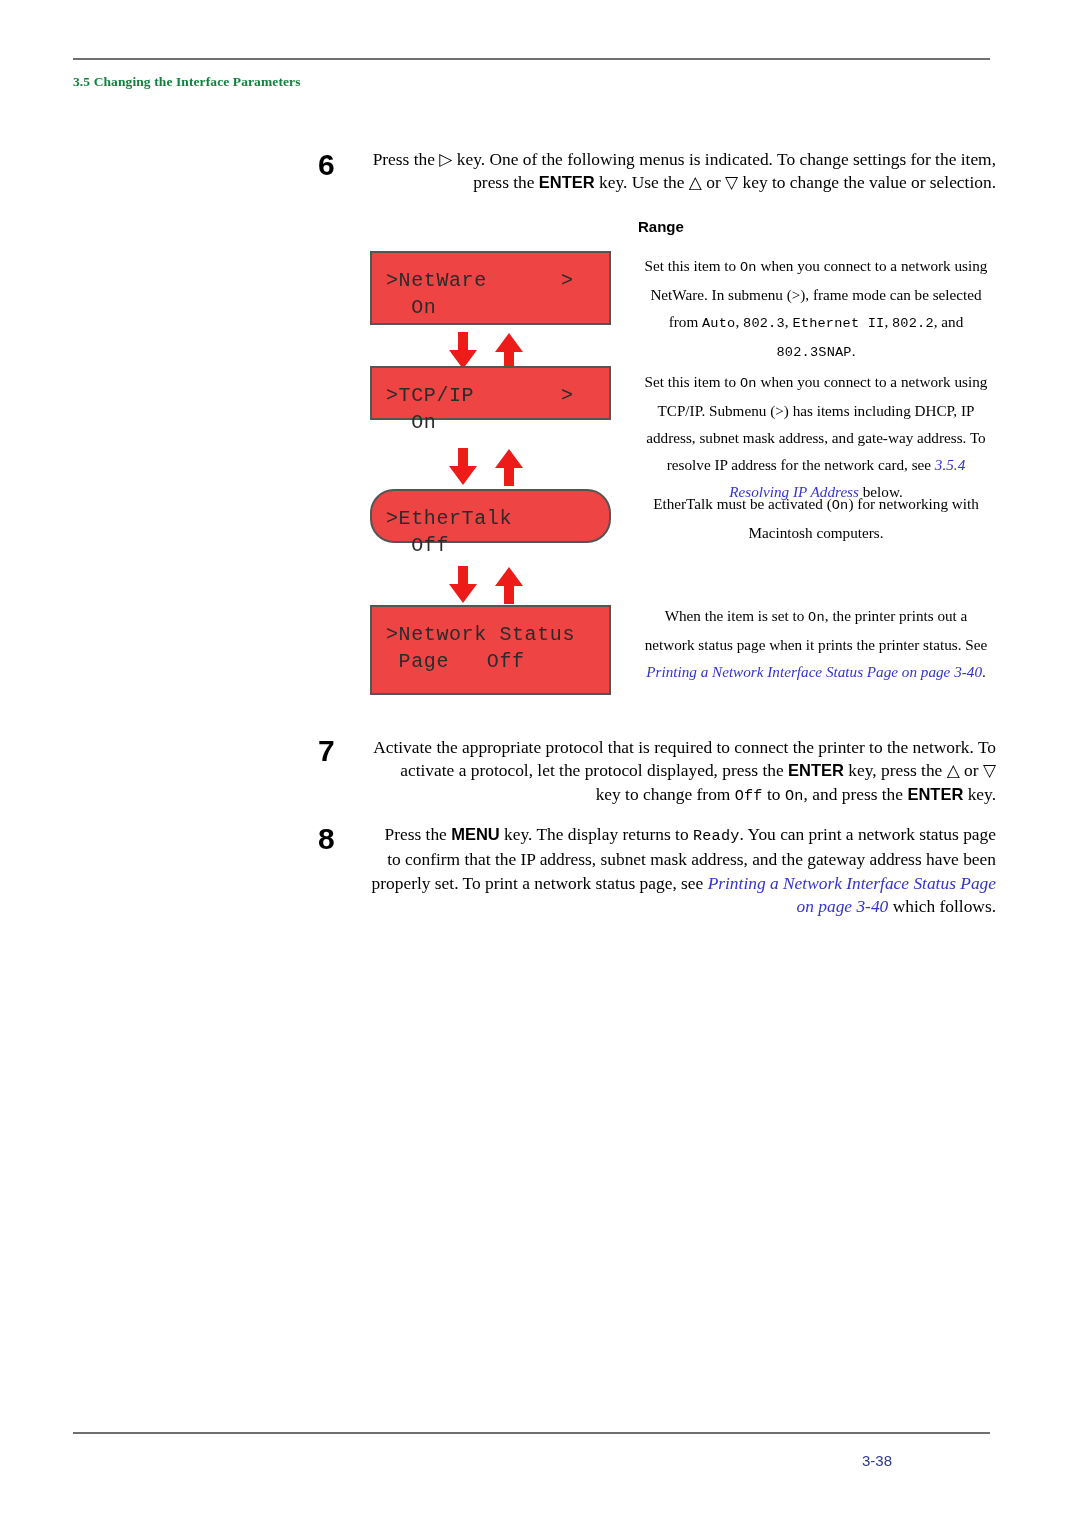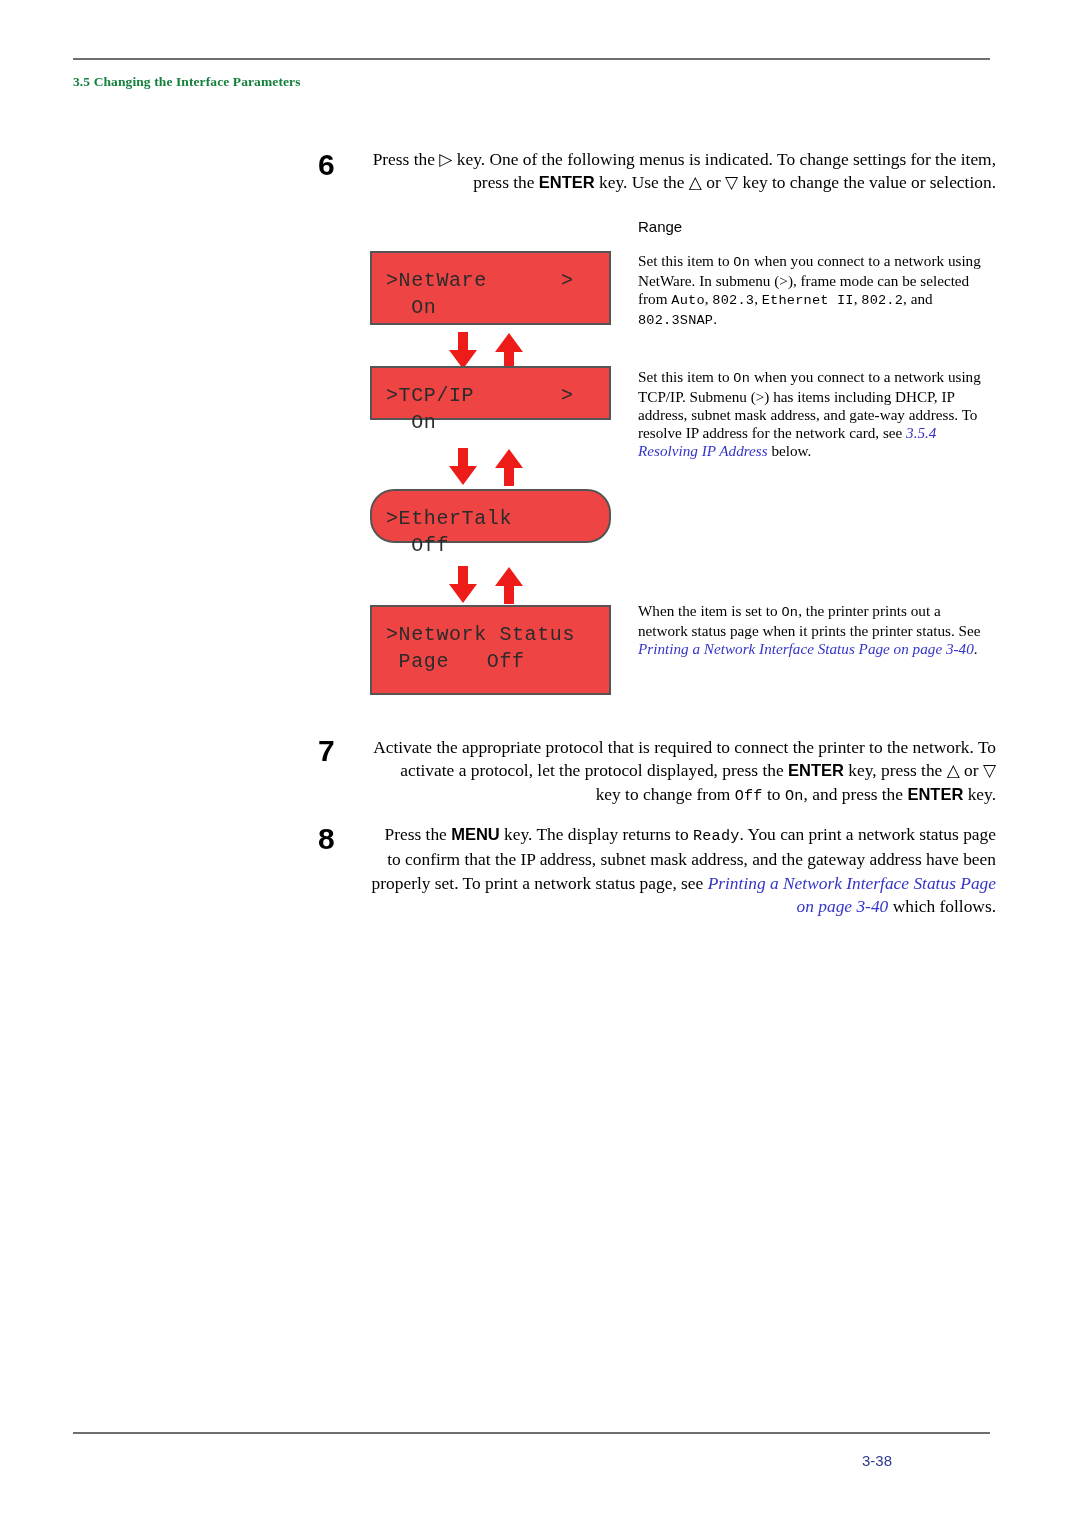--- a/index.html
+++ b/index.html
@@ -127,32 +127,33 @@
   }
   .arrow.down { left: 6px; }
   .arrow.up   { left: 52px; }
 
   
   .range-head {
     position: absolute;
     left: 638px;
     top: 218px;
     font-family: "Liberation Sans", sans-serif;
-    font-weight: normal;
+    font-weight: bold;
     font-size: 15px;
     color: #000;
   }
   .range-p {
     position: absolute;
     left: 638px;
     width: 356px;
     font-family: "Liberation Serif", serif;
     font-size: 15.2px;
-    line-height: 18px;
-    color: #000;
+    line-height: 27px;
+    color: #000;
+    text-align: center;
   }
   .range-p .mono { font-size: 13.6px; }
 
   
   .footer-rule {
     position: absolute;
     left: 73px;
     top: 1432px;
     width: 917px;
     height: 2px;
@@ -231,20 +232,21 @@
     <div class="lcd-line row1">&gt;Network Status</div>
     <div class="lcd-line row2"> Page   Off</div>
   </div>
 
   <div class="range-head">Range</div>
 
   <div class="range-p" style="top:252px;"><span>Set this item to </span><span class="mono">On</span><span> when you connect to a network using NetWare. In submenu (&gt;), frame mode can be selected from </span><span class="mono">Auto</span><span>, </span><span class="mono">802.3</span><span>, </span><span class="mono">Ethernet II</span><span>, </span><span class="mono">802.2</span><span>, and </span><span class="mono">802.3SNAP</span><span>.</span></div>
 
   <div class="range-p" style="top:368px;"><span>Set this item to </span><span class="mono">On</span><span> when you connect to a network using TCP/IP. Submenu (&gt;) has items including DHCP, IP address, subnet mask address, and gate-way address. To resolve IP address for the network card, see </span><span class="xref">3.5.4 Resolving IP Address</span><span> below.</span></div>
 
+  <div class="range-p" style="top:490px;"><span>EtherTalk must be activated (</span><span class="mono">On</span><span>) for networking with Macintosh computers.</span></div>
 
   <div class="range-p" style="top:602px;"><span>When the item is set to </span><span class="mono">On</span><span>, the printer prints out a network status page when it prints the printer status. See </span><span class="xref">Printing a Network Interface Status Page on page 3-40</span><span>.</span></div>
 
   <div class="step">
     <div class="step-num" style="left:318px; top:736px;">7</div>
     <div class="step-body" style="left:371px; top:736px; width:625px;"><span>Activate the appropriate protocol that is required to connect the printer to the network. To activate a protocol, let the protocol displayed, press the </span><span class="sans-b">ENTER</span><span> key, press the </span><span class="glyph">△</span><span> or </span><span class="glyph">▽</span><span> key to change from </span><span class="mono">Off</span><span> to </span><span class="mono">On</span><span>, and press the </span><span class="sans-b">ENTER</span><span> key.</span></div>
   </div>
 
   <div class="step">
     <div class="step-num" style="left:318px; top:824px;">8</div>

